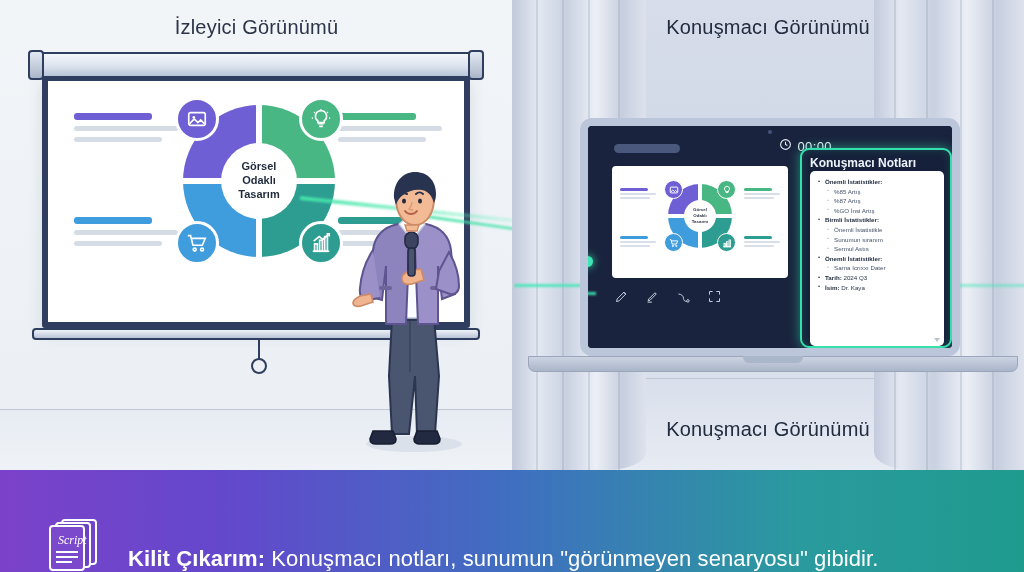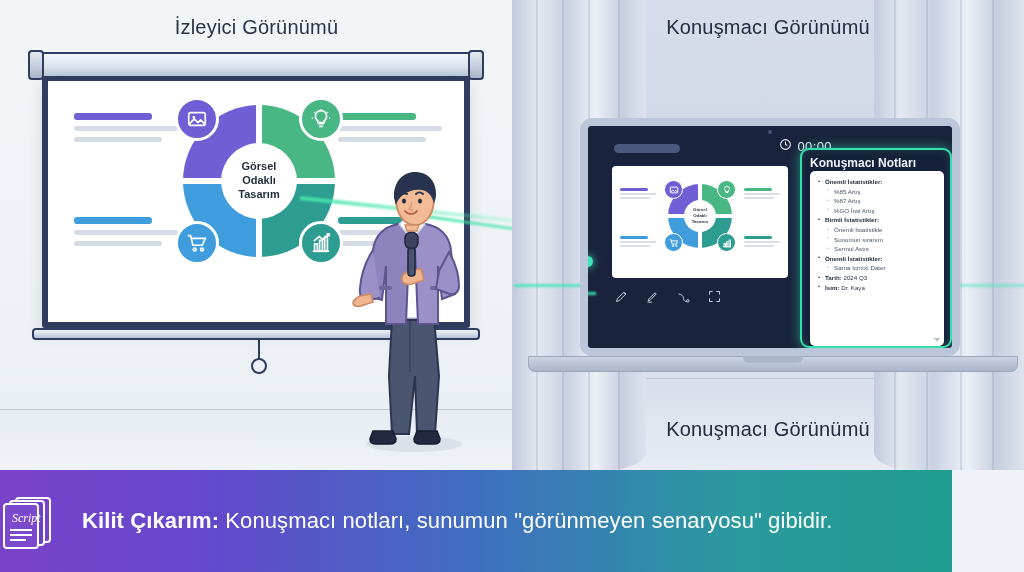--- a/index.html
+++ b/index.html
@@ -233,23 +233,23 @@
     filter:blur(1px);
   }
   .beam-long{
     position:absolute; left:0px; top:284px; width:520px; height:3px; z-index:13;
     background:linear-gradient(90deg,rgba(62,231,180,.85),rgba(62,231,180,.45));
     filter:blur(1.2px);
   }
 
   
   .banner{
-    position:absolute; left:0; top:470px; width:952px; height:102px;
+    position:absolute; left:0; top:470px; width:1024px; height:102px;
     background:linear-gradient(90deg,#7b42c9 0%,#6348cc 22%,#3f6fc0 50%,#2a9a9e 78%,#1f9b8e 100%);
-    display:flex; align-items:center; gap:26px;
+    display:flex; align-items:flex-end; padding-left:46px; gap:26px;
   }
   .script-icon{ width:56px; height:58px; position:relative; flex:0 0 auto; }
   .banner-text{ color:#fff; font-size:22px; letter-spacing:.1px; }
   .banner-text b{ font-weight:bold; }
 </style>
 </head>
 <body>
 
 <div class="stage">
 

